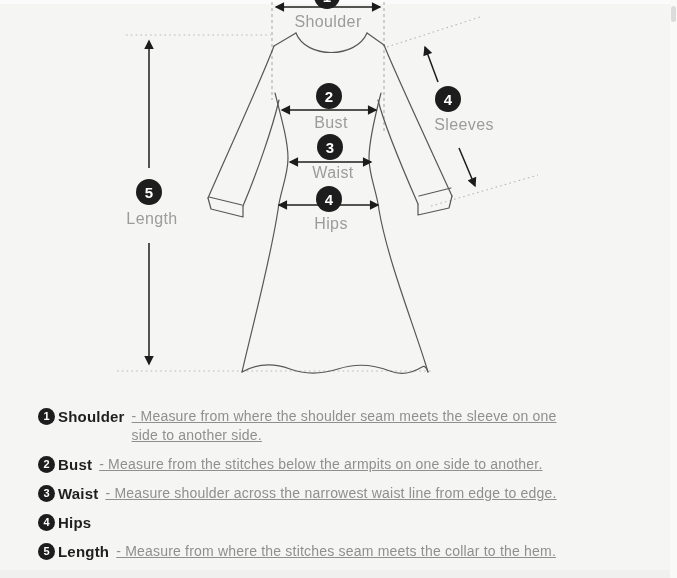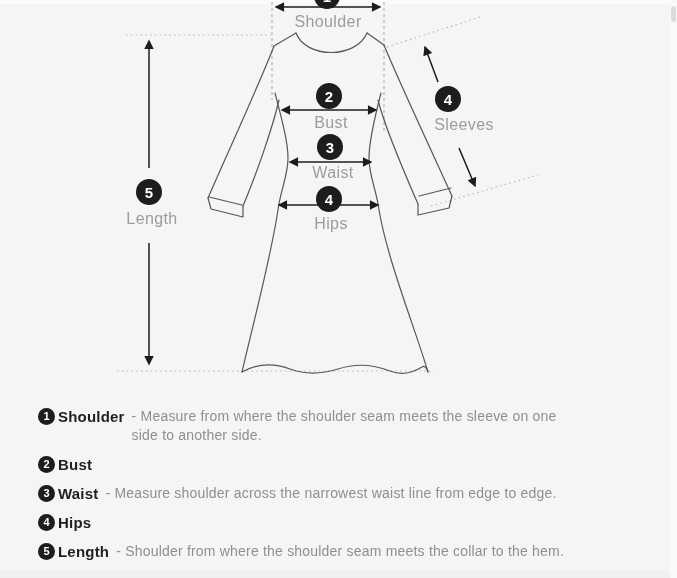--- a/index.html
+++ b/index.html
@@ -53,20 +53,21 @@
   .legend-label{
     flex:0 0 auto;
     color:#1f1f1f;font-size:15px;font-weight:bold;
     margin-right:7px;
     letter-spacing:.2px;
   }
   .legend-desc{
     flex:1 1 auto;
     color:#8f8f8f;font-size:14px;
     letter-spacing:.2px;
+    text-decoration:underline;
   }
 </style>
 </head>
 <body>
 
 <div class="page">
   <div class="top-strip"></div>
 
   <svg class="diagram" width="677" height="400" viewBox="0 0 677 400">
     <defs>
@@ -129,34 +130,35 @@
 
   <div class="legend">
     <div class="legend-row">
       <span class="legend-badge">1</span>
       <span class="legend-label">Shoulder</span>
       <span class="legend-desc">- Measure from where the shoulder seam meets the sleeve on one side to another side.</span>
     </div>
     <div class="legend-row">
       <span class="legend-badge">2</span>
       <span class="legend-label">Bust</span>
+      <span class="legend-desc">- Measure from the stitches below the armpits on one side to another.</span>
     </div>
     <div class="legend-row">
       <span class="legend-badge">3</span>
       <span class="legend-label">Waist</span>
       <span class="legend-desc">- Measure shoulder across the narrowest waist line from edge to edge.</span>
     </div>
     <div class="legend-row">
       <span class="legend-badge">4</span>
       <span class="legend-label">Hips</span>
     </div>
     <div class="legend-row">
       <span class="legend-badge">5</span>
       <span class="legend-label">Length</span>
-      <span class="legend-desc">- Shoulder from where the shoulder seam meets the collar to the hem.</span>
+      <span class="legend-desc">- Measure from where the stitches seam meets the collar to the hem.</span>
     </div>
   </div>
 
   <div class="bottom-strip"></div>
   <div class="scrollbar-track">
     <div class="scrollbar-thumb"></div>
   </div>
 </div>
 
 </body></html>

